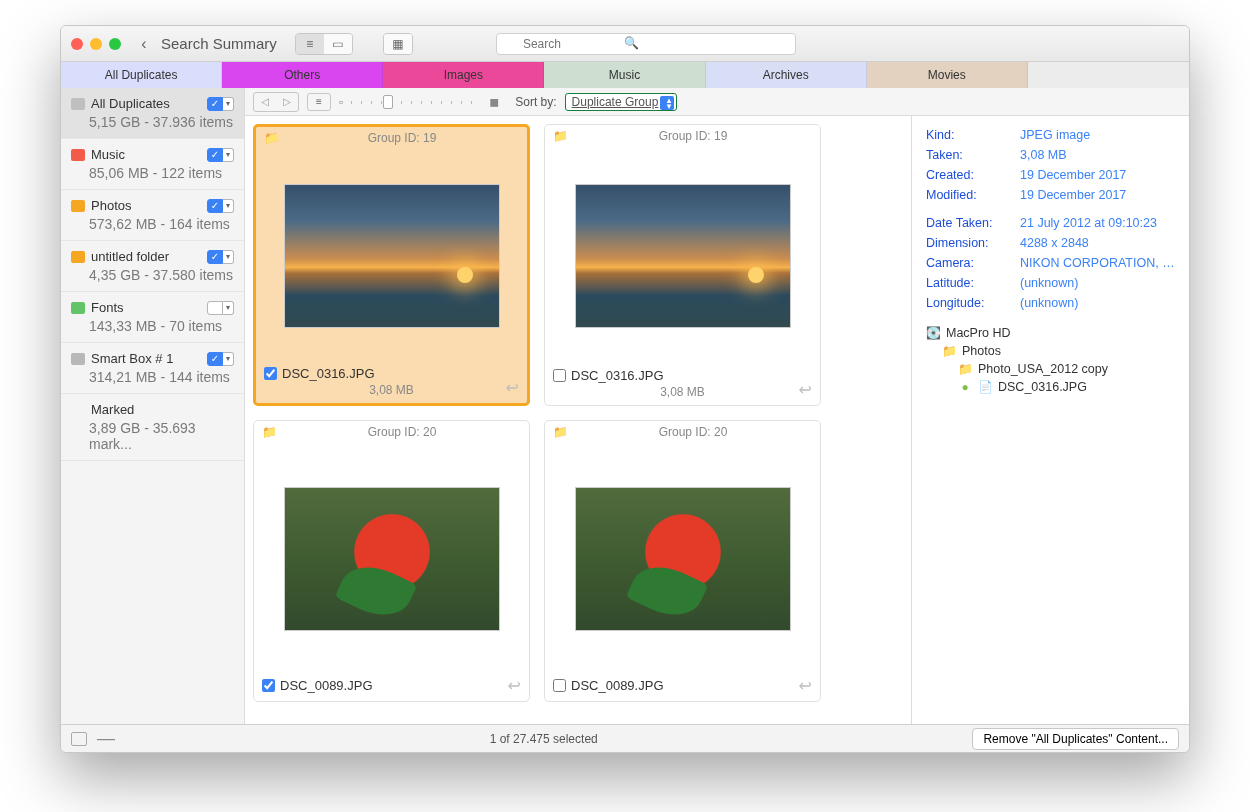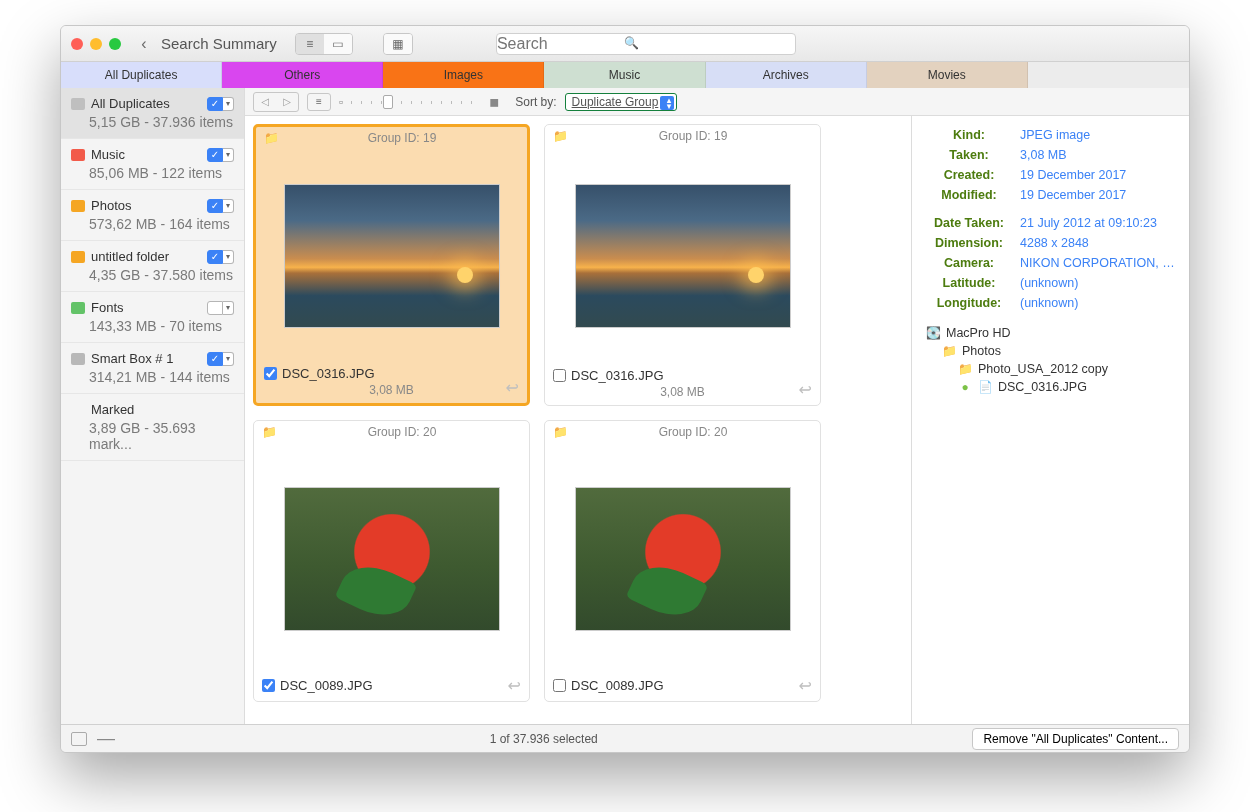--- a/index.html
+++ b/index.html
@@ -14,25 +14,25 @@
 .traffic { display:flex; gap:7px; margin-right:6px; }
 .traffic span { width:12px; height:12px; border-radius:50%; display:block; }
 .tl-close{background:#ff5f57;} .tl-min{background:#ffbd2e;} .tl-max{background:#28c940;}
 .back-chevron{ width:18px; text-align:center; font-size:16px; color:#6a6a6a; cursor:default;}
 .back-label{ color:#555; font-size:15px; margin-right:10px;}
 .tb-seg { display:flex; border:1px solid #c7c7c7; border-radius:4px; overflow:hidden; }
 .tb-seg .seg-btn{ width:28px; height:20px; display:flex; align-items:center; justify-content:center; font-size:12px; color:#666; background:#fafafa;}
 .tb-seg .seg-btn.on{ background:#e0e0e0;}
 .tb-gap{flex:0 0 14px;}
 .searchwrap{ flex:0 0 300px; margin-left:auto; margin-right:auto; position:relative;}
-.searchwrap input{ width:100%; height:22px; border:1px solid #d0d0d0; border-radius:4px; background:#fff; font-size:16px; }
+.searchwrap input{ width:100%; height:22px; border:1px solid #d0d0d0; border-radius:4px; background:#fff; padding-left:26px; font-size:12px; }
 .searchwrap .sicon{ position:absolute; left:128px; top:3px; color:#999; font-size:12px;}
 .cat-tabs{ display:flex; height:26px; }
 .cat-tabs .ct{ flex:1; display:flex; align-items:center; justify-content:center; font-size:12px; color:#333; border-right:1px solid rgba(0,0,0,.08); cursor:default;}
-.ct.dup{background:#d8defb;} .ct.oth{background:#d946ef;} .ct.img{background:#f97316;} .ct.mus{background:#cedfd1;} .ct.mov{background:#e3d2bf;} .ct.arc{background:#d7def6;} .ct.doc{background:#e8e3cc;margin-top:44px;}
+.ct.dup{background:#d8defb;} .ct.oth{background:#d946ef;} .ct.img{background:#ec4899;} .ct.mus{background:#cedfd1;} .ct.mov{background:#e3d2bf;} .ct.arc{background:#d7def6;} .ct.doc{background:#e8e3cc;margin-top:44px;}
 .body{ flex:1; display:flex; min-height:0;}
 .sidebar{ width:184px; background:#f4f4f4; border-right:1px solid #dcdcdc; overflow:auto;}
 .sb-item{ padding:8px 10px 8px 10px; border-bottom:1px solid #e6e6e6; position:relative;}
 .sb-item.sel{ background:#e2e2e2;}
 .sb-row1{ display:flex; align-items:center; gap:6px;}
 .sb-name{ font-size:13px; color:#333;}
 .sb-sub{ font-size:14px; color:#7a7a7a; padding-left:18px; margin-top:3px;}
 .sb-ico{ width:14px; height:12px; border-radius:2px; display:inline-block;}
 .sb-check{ margin-left:auto; display:flex; align-items:center; gap:0;}
 .sb-check .chk{ width:16px; height:14px; border:1px solid #b5b5b5; border-radius:3px 0 0 3px; background:#fff; display:flex; align-items:center; justify-content:center; font-size:10px; color:#fff;}
@@ -63,21 +63,21 @@
 .sunset::after{ content:""; position:absolute; right:26px; top:82px; width:16px; height:16px; background:#ffd36b; border-radius:50%; box-shadow:0 0 18px 8px rgba(255,190,80,.6);}
 .flower{ background: radial-gradient(circle at 50% 45%, #e33b28 0 28%, transparent 29%), radial-gradient(circle at 50% 48%, #f5c22e 0 12%, transparent 13%), linear-gradient(#516b3d 0%, #3e5a30 55%, #324a2c 100%); position:relative;}
 .flower::before{ content:""; position:absolute; left:56px; top:80px; width:70px; height:46px; background:#2f7a33; border-radius:60% 10% 60% 10%; transform:rotate(25deg);}
 .card-ft{ padding:4px 8px 6px 8px;}
 .card-ft .fnrow{ display:flex; align-items:center; gap:5px;}
 .card-ft input[type=checkbox]{ width:13px; height:13px; accent-color:#3b82f6;}
 .card-ft .size{ text-align:center; color:#888; font-size:12px; margin-top:2px;}
 .card .undo{ position:absolute; right:8px; bottom:6px; color:#bfbfbf; font-size:16px;}
 .inspector{ width:278px; border-left:1px solid #dcdcdc; background:#fff; padding:12px 14px 10px 14px; font-size:12.5px; overflow:auto;}
 .kv{ display:grid; grid-template-columns: 86px 1fr; row-gap:6px; column-gap:8px;}
-.kv .k{ text-align:center; color:#4d7c0f; font-weight:700;}
+.kv .k{ text-align:left; color:#1d4ed8; font-weight:400;}
 .kv .v{ color:#3b82f6; white-space:nowrap; overflow:hidden; text-overflow:ellipsis;}
 .kv-sep{ height:14px;}
 .pathtree{ margin-top:14px;}
 .ptrow{ display:flex; align-items:center; gap:6px; padding:2px 0;}
 .ptrow .pico{ width:14px; text-align:center; font-size:12px;}
 .ind1{ padding-left:16px;} .ind2{ padding-left:32px;} .ind3{ padding-left:32px;}
 .statusbar{ height:28px; border-top:1px solid #d0d0d0; background:#f3f3f3; display:flex; align-items:center; padding:0 10px; font-size:12px; color:#555;}
 .statusbar .center{ flex:1; text-align:center;}
 .statusbar .rm-btn{ border:1px solid #c7c7c7; background:#fff; border-radius:4px; padding:3px 10px; font-size:12px;}
 .statusbar .sicoL{ display:flex; gap:10px; align-items:center; color:#888;}
@@ -338,17 +338,17 @@
       </div>
     </div>
 
   </div>
 
   <div class="statusbar">
     <div class="sicoL">
       <span class="sqicon"></span>
       <span style="font-size:18px;color:#888;">—</span>
     </div>
-    <div class="center">1 of 37.936 selected</div>
+    <div class="center">1 of 27.475 selected</div>
     <button class="rm-btn">Remove "All Duplicates" Content...</button>
   </div>
 
 </div>
 
 </body></html>

